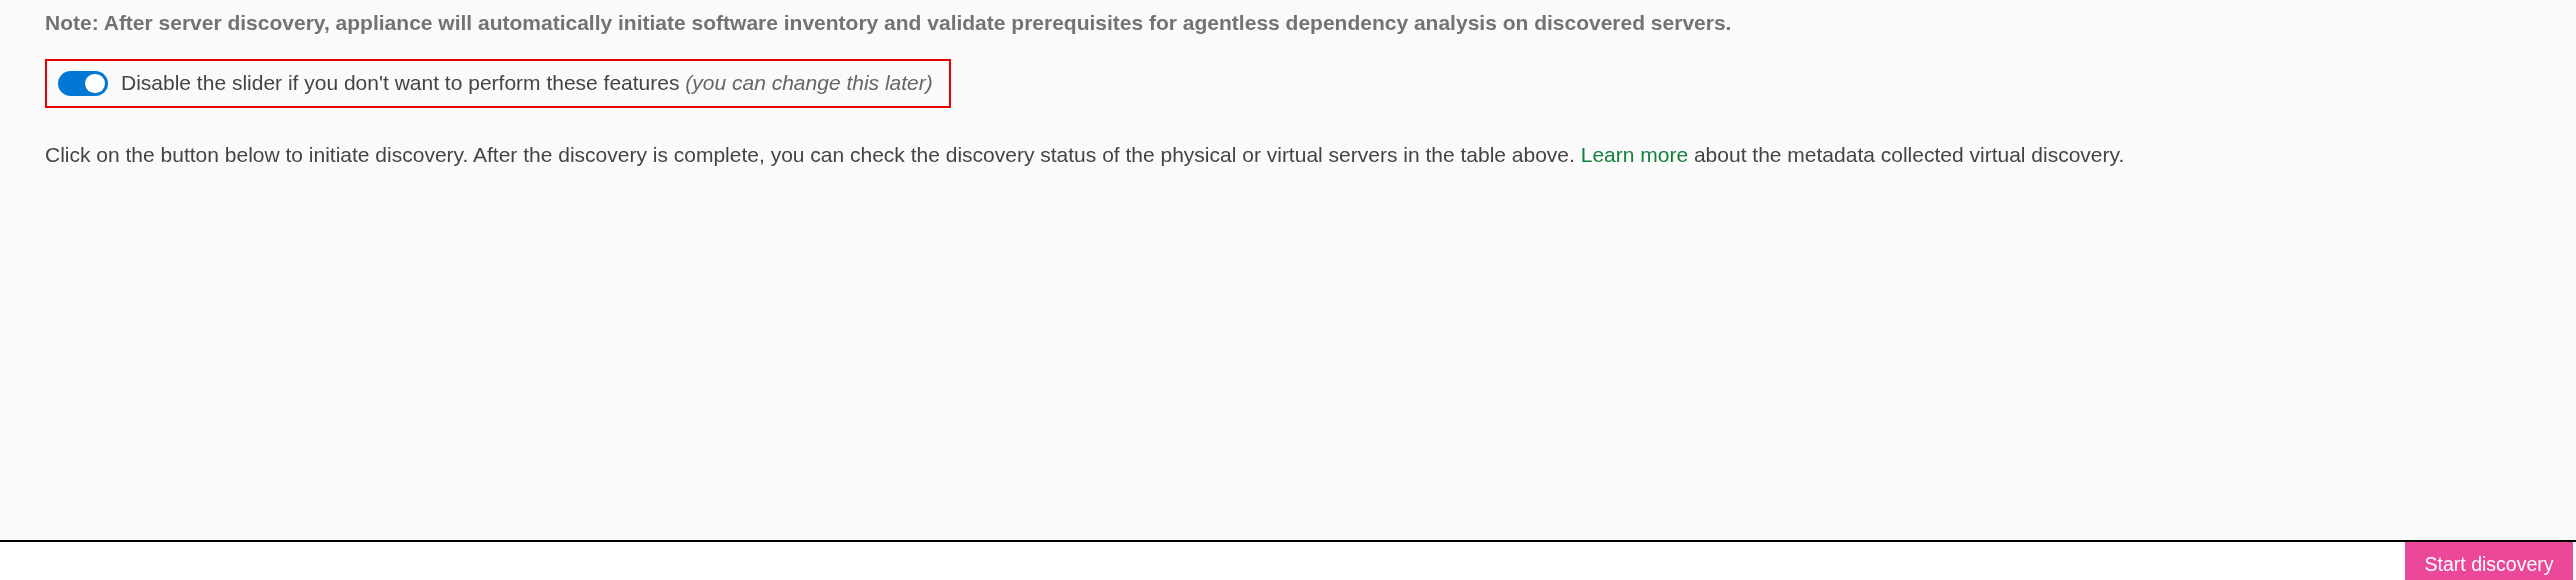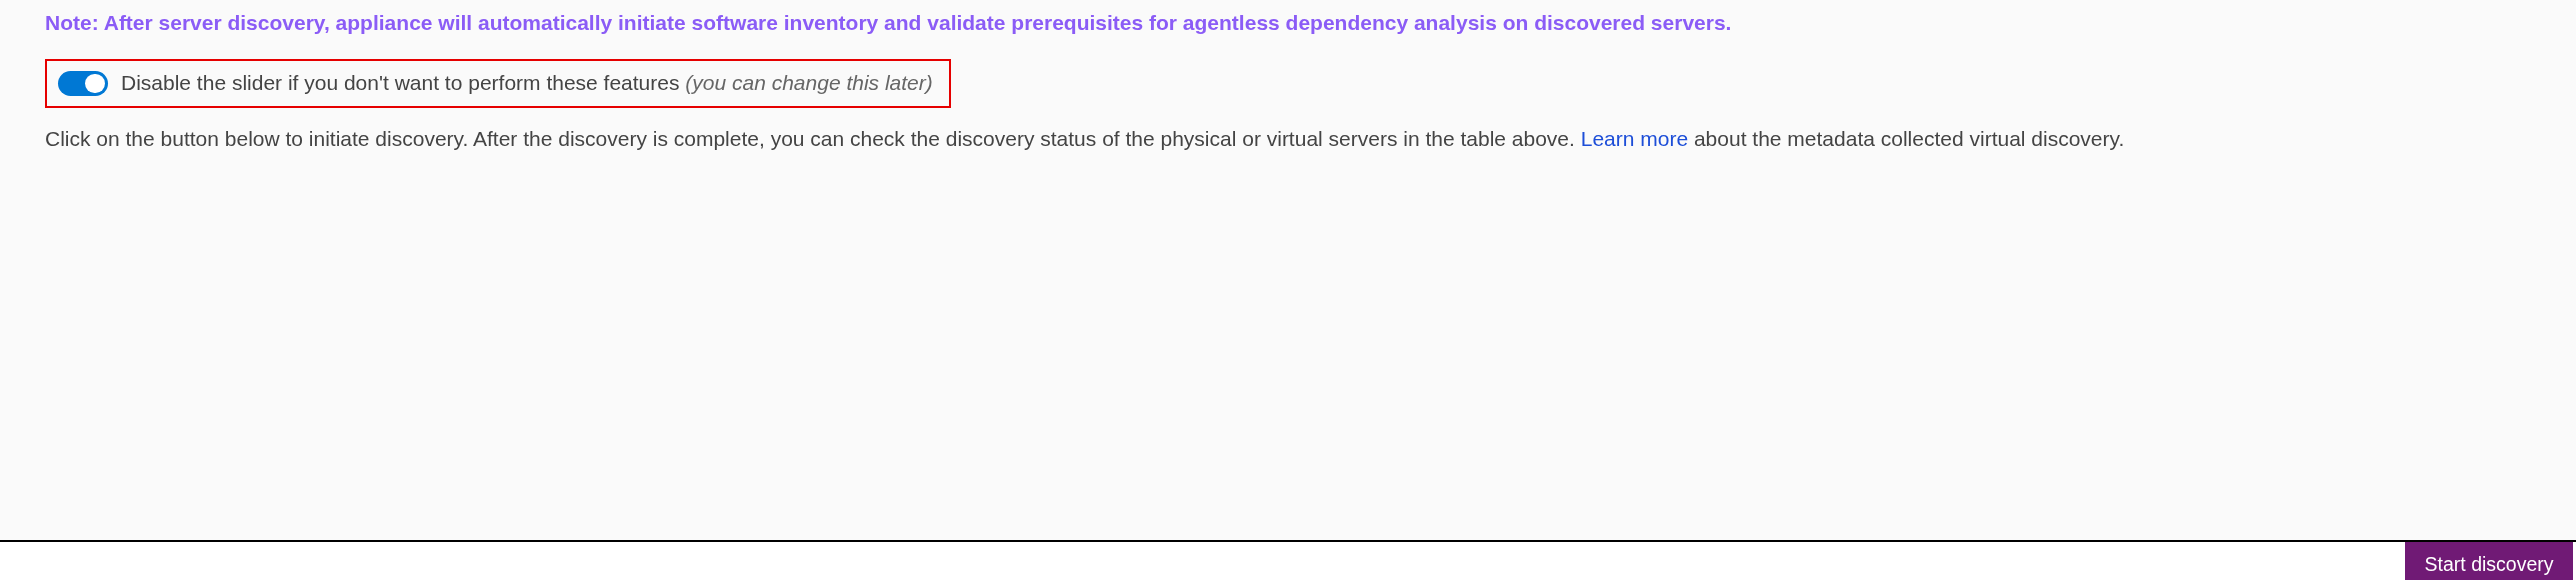--- a/index.html
+++ b/index.html
@@ -6,30 +6,30 @@
     body {
       font-family: "Segoe UI", -apple-system, sans-serif;
       background: #fafafa;
       color: #323130;
       font-size: 21px;
       padding: 7.5px 45px 0 45px;
       line-height: 1.45;
     }
     .note-text {
       font-weight: 700;
-      color: #8b5cf6;
+      color: #737373;
       margin-bottom: 21px;
     }
     .toggle-row {
       display: inline-flex;
       align-items: center;
       gap: 13.5px;
       border: 2.3px solid #e60000;
       padding: 7.5px 16.5px 7.5px 10.5px;
-      margin-bottom: 16px;
+      margin-bottom: 32px;
     }
     .toggle-switch {
       position: relative;
       width: 50px;
       height: 25.5px;
       background: #0078d4;
       border-radius: 12.8px;
       flex-shrink: 0;
       cursor: pointer;
     }
@@ -38,34 +38,34 @@
       right: 3px;
       top: 3px;
       width: 19.5px;
       height: 19.5px;
       background: #fff;
       border-radius: 50%;
     }
     .toggle-label { color: #444; font-weight: 400; }
     .toggle-hint { font-style: italic; color: #666; }
     .instruction { color: #444; margin-bottom: 9px; }
-    .link { color: #1d4ed8; cursor: pointer; }
+    .link { color: #15803d; cursor: pointer; }
     .footer-bar {
       position: fixed;
       bottom: 0;
       left: 0;
       right: 0;
       background: #fff;
       display: flex;
       justify-content: flex-end;
       border-top: 2.3px solid #000;
       padding: 0;
     }
     .start-btn {
-      background: #701a75;
+      background: #ec4899;
       color: #fff;
       border: none;
       font-size: 19.5px;
       font-family: inherit;
       padding: 10.5px 19.5px 4.5px 19.5px;
       cursor: pointer;
       margin-right: 3px;
     }
   </style>
 </head>

